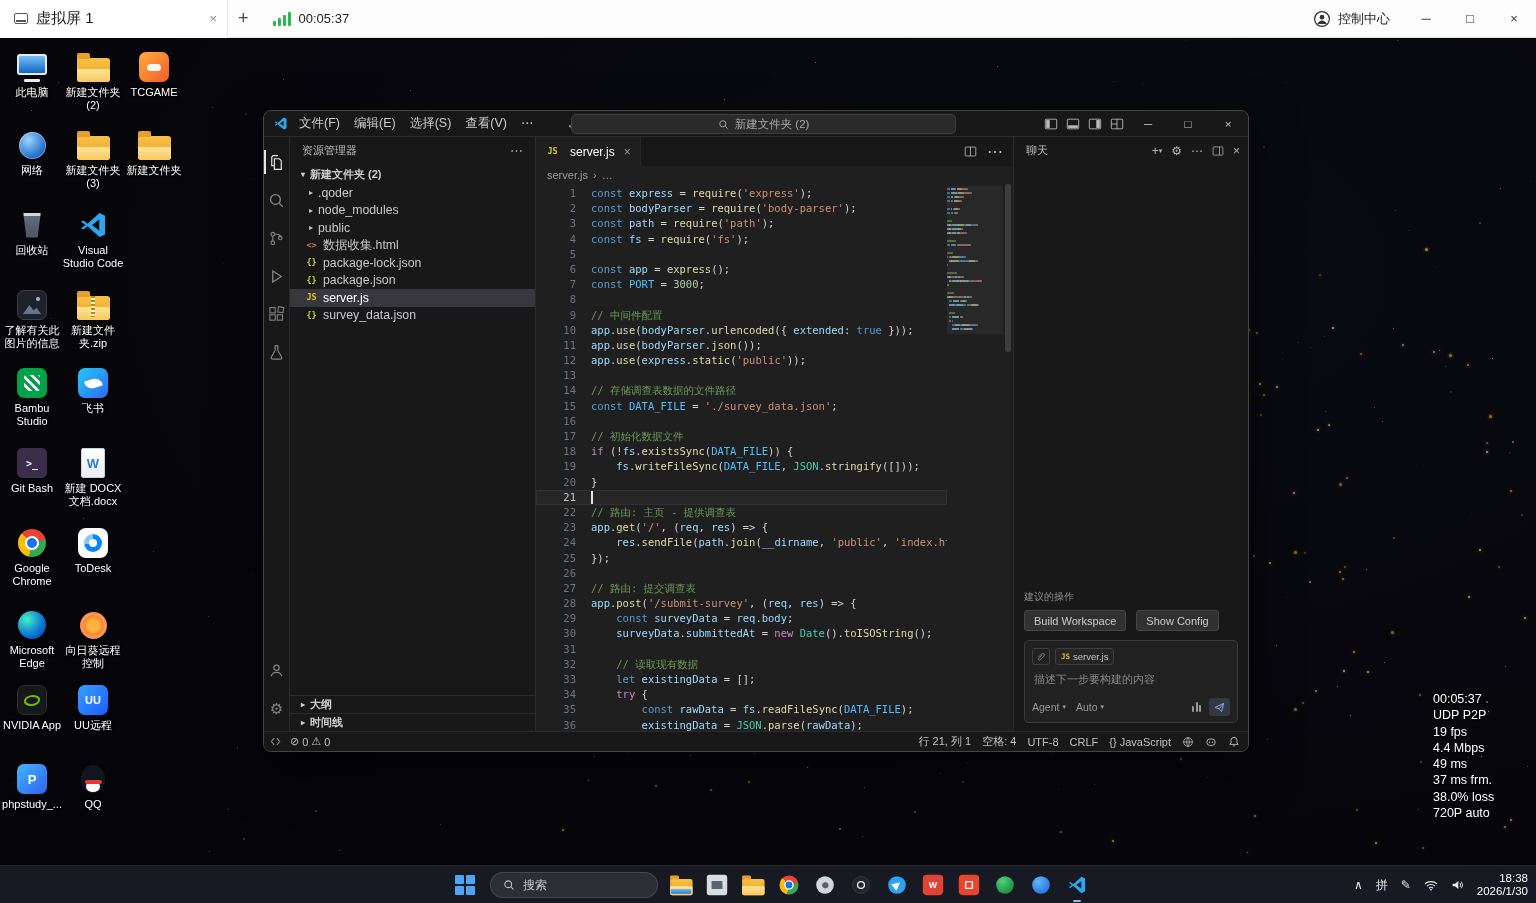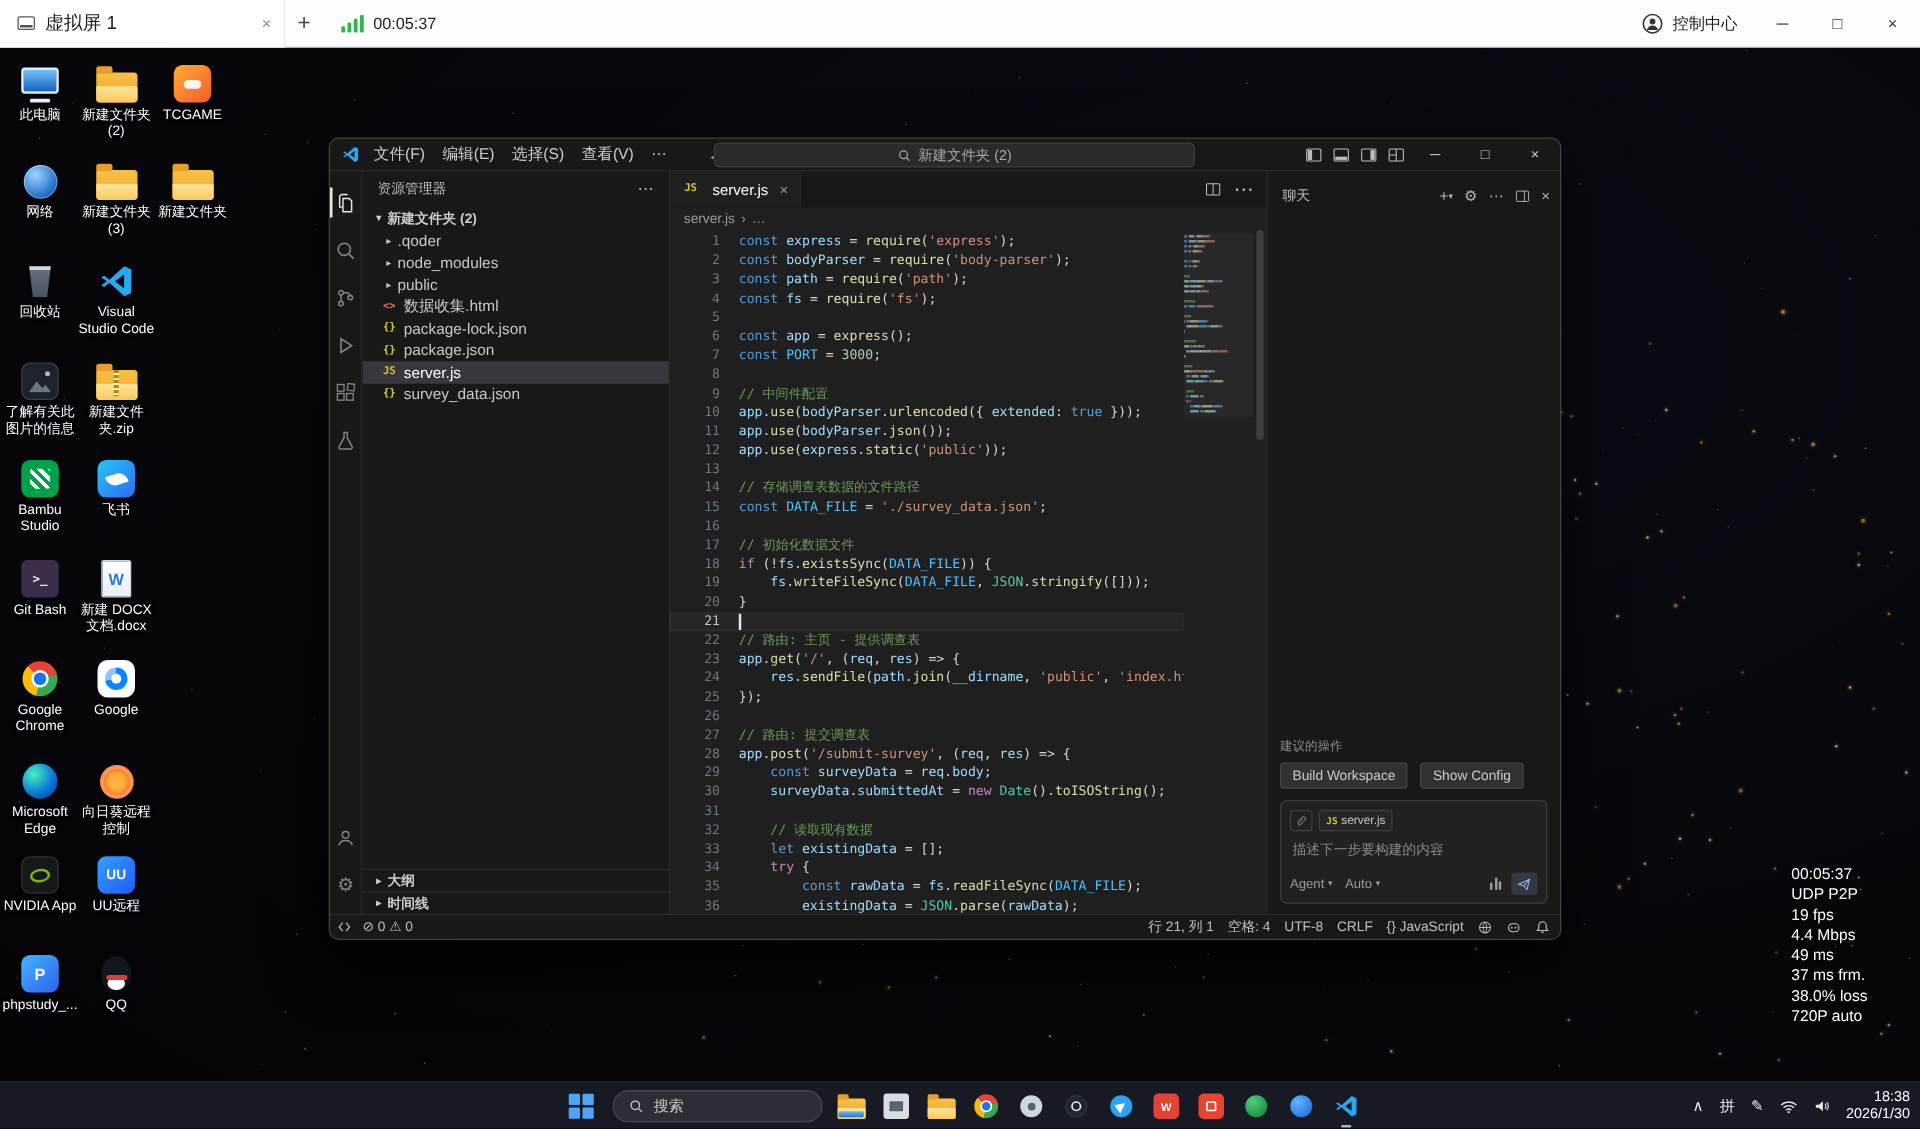--- a/index.html
+++ b/index.html
@@ -120,21 +120,21 @@
   .tk-k{color:#569cd6}.tk-kc{color:#c586c0}.tk-v{color:#9cdcfe}.tk-C{color:#4fc1ff}
   .tk-f{color:#dcdcaa}.tk-s{color:#ce9178}.tk-n{color:#b5cea8}.tk-c{color:#6a9955}
   .tk-p{color:#d4d4d4}.tk-cl{color:#4ec9b0}
   .minimap{position:absolute;top:2px;right:10px;width:56px;bottom:0;overflow:hidden}
   .minimap i{position:absolute;height:2px;opacity:.6;border-radius:.5px}
   .mm-view{position:absolute;left:0;right:0;top:0;height:148px;background:rgba(255,255,255,.045)}
   .esb{position:absolute;right:0;top:0;width:10px;bottom:0}
   .esb-thumb{position:absolute;left:2px;right:2px;top:0;height:168px;background:rgba(121,121,121,.35);border-radius:3px}
   
   .chat{width:235px;background:#181818;border-left:1px solid #2b2b2b;position:relative;flex:none}
-  .chat-head{height:27px;display:flex;align-items:flex-end;padding:0 8px 0 12px;font-size:11px;color:#bbbbbb}
+  .chat-head{height:27px;display:flex;align-items:center;padding:0 8px 0 12px;font-size:11px;color:#bbbbbb}
   .chat-head-ics{margin-left:auto;display:flex;align-items:center;gap:9px;color:#b5b5b5;font-size:12px}
   .chat-head-ics span{cursor:pointer;display:flex;align-items:center}
   .chat-hero{position:absolute;top:190px;left:0;right:0;text-align:center;padding:0 14px}
   .hero-title{font-size:19px;color:#e6e6e6;margin-top:14px}
   .hero-note{font-size:10.5px;color:#8f8f8f;margin-top:11px}
   .hero-link-p{font-size:10.5px;color:#8f8f8f;margin-top:8px;line-height:15px}
   .hero-link-p a{color:#4c9df3;text-decoration:none;cursor:pointer}
   .chat-bottom{position:absolute;left:10px;right:10px;bottom:8px}
   .sugg{font-size:10px;color:#8b8b8b;margin-bottom:6px}
   .sugg-btns{display:flex;gap:10px;margin-bottom:9px}
@@ -592,21 +592,21 @@
         <span class="dic">
           <span class="i-chrome"></span>
         </span>
         <span class="dlabel">Google Chrome</span>
       </div>
       <div class="dcell" style="left: 62px; top: 526px;">
         <span class="dic">
           <span class="i-sq" style="background:#fff;border-radius:8px"></span>
           <span class="i-td"></span>
         </span>
-        <span class="dlabel">Google</span>
+        <span class="dlabel">ToDesk</span>
       </div>
       <div class="dcell" style="left: 1px; top: 608px;">
         <span class="dic">
           <span class="i-edge"></span>
         </span>
         <span class="dlabel">Microsoft Edge</span>
       </div>
       <div class="dcell" style="left: 62px; top: 608px;">
         <span class="dic">
           <span class="i-sunf"></span>

